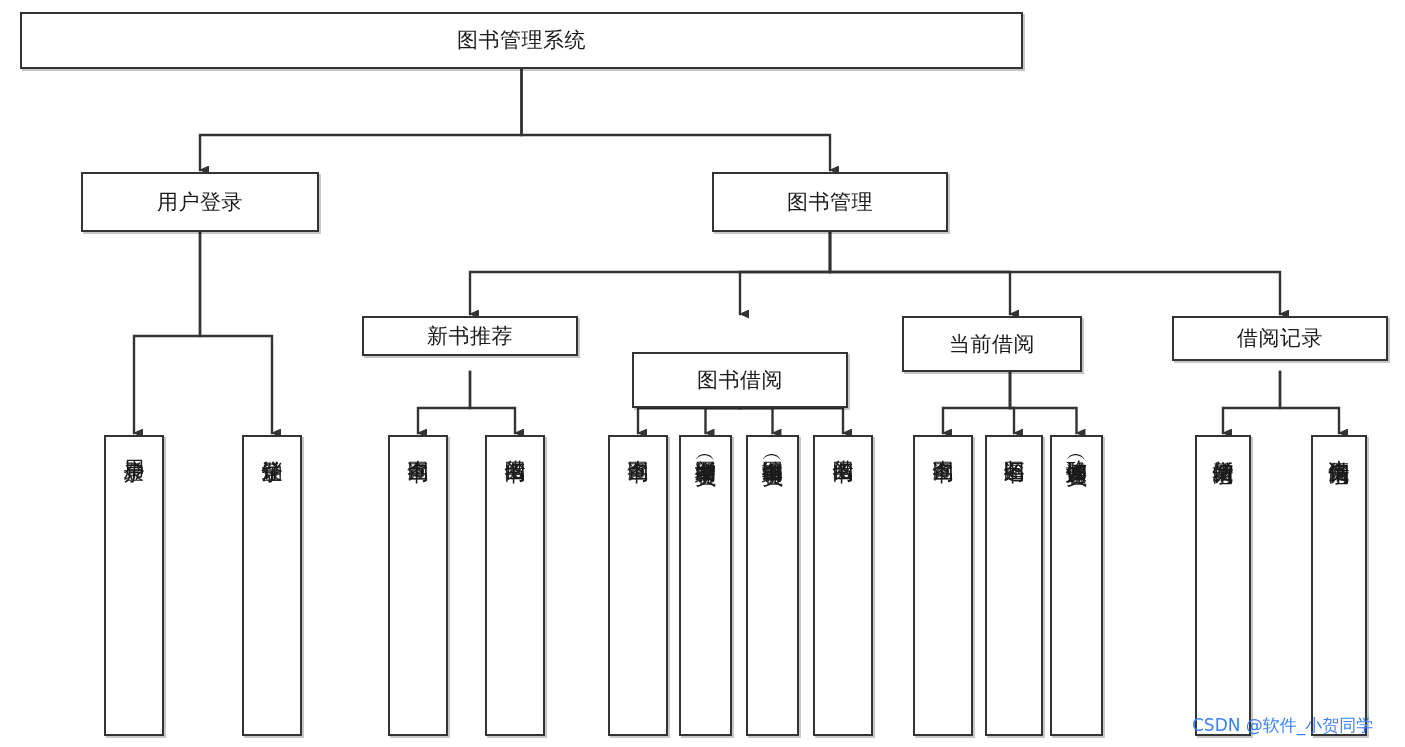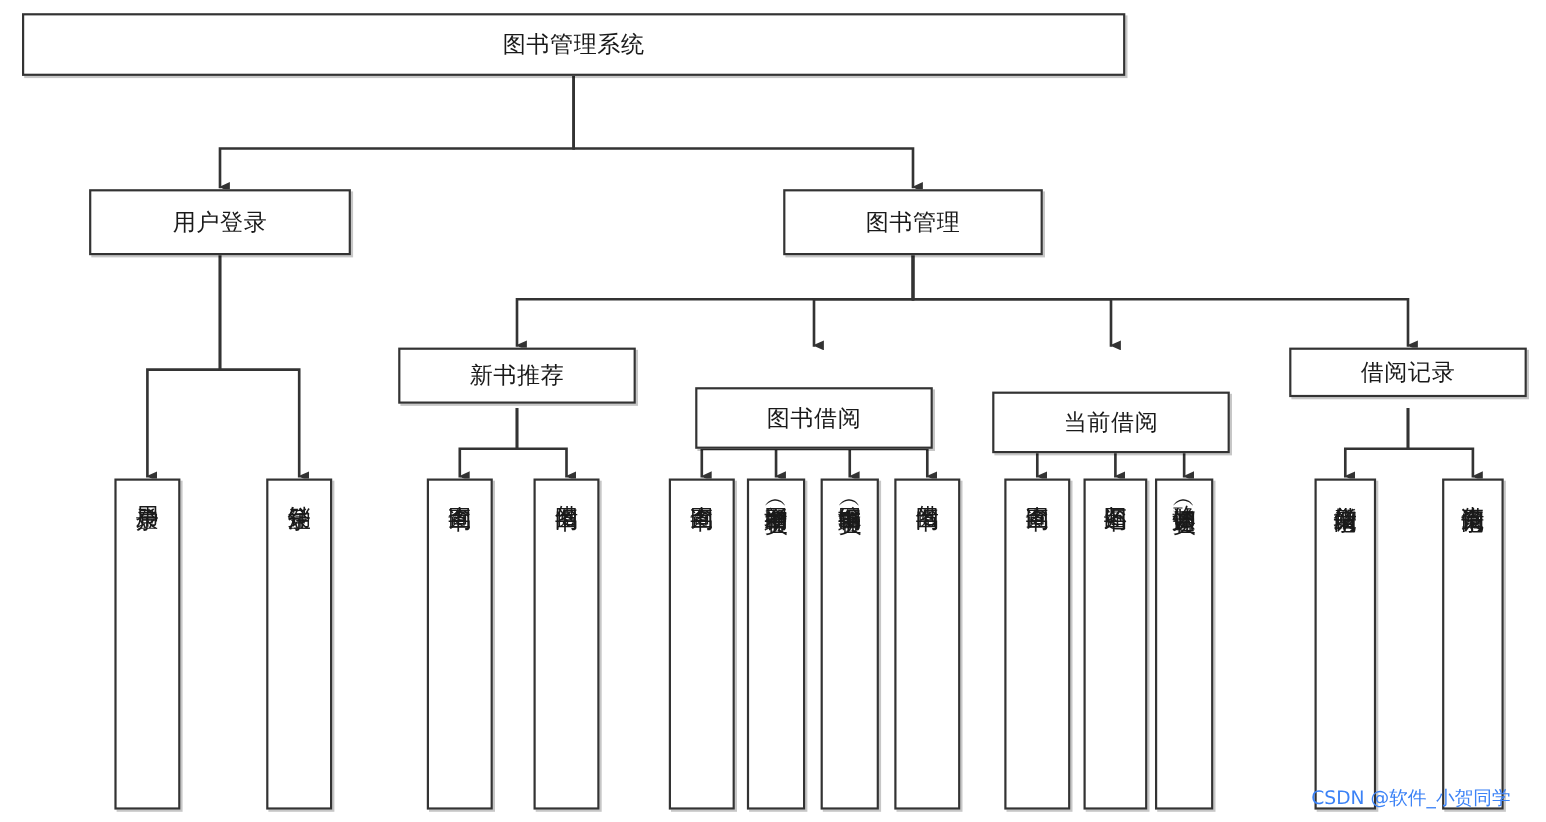--- a/index.html
+++ b/index.html
@@ -104,27 +104,27 @@
   <div id="node-layer">
       <div class="node horizontal" style="left: 20px; top: 12px; width: 1003px; height: 57px;">
         <span class="node-label">图书管理系统</span>
       </div>
       <div class="node horizontal" style="left: 81px; top: 172px; width: 238px; height: 60px;">
         <span class="node-label">用户登录</span>
       </div>
       <div class="node horizontal" style="left: 712px; top: 172px; width: 236px; height: 60px;">
         <span class="node-label">图书管理</span>
       </div>
-      <div class="node horizontal" style="left: 362px; top: 316px; width: 216px; height: 51px;">
+      <div class="node horizontal" style="left: 362px; top: 316px; width: 216px; height: 40px;">
         <span class="node-label">新书推荐</span>
       </div>
       <div class="node horizontal" style="left: 632px; top: 316px; width: 216px; height: 56px; margin-top: 36px;">
         <span class="node-label">图书借阅</span>
       </div>
-      <div class="node horizontal" style="left: 902px; top: 316px; width: 216px; height: 56px; margin-top: 40px;">
+      <div class="node horizontal" style="left: 902px; top: 316px; width: 180px; height: 56px;">
         <span class="node-label">当前借阅</span>
       </div>
       <div class="node horizontal" style="left: 1172px; top: 316px; width: 216px; height: 45px;">
         <span class="node-label">借阅记录</span>
       </div>
       <div class="node vertical" style="left: 104px; top: 435px; width: 60px; height: 301px;">
         <span class="node-label">用户登录</span>
       </div>
       <div class="node vertical" style="left: 242px; top: 435px; width: 60px; height: 301px;">
         <span class="node-label">注销登录</span>

